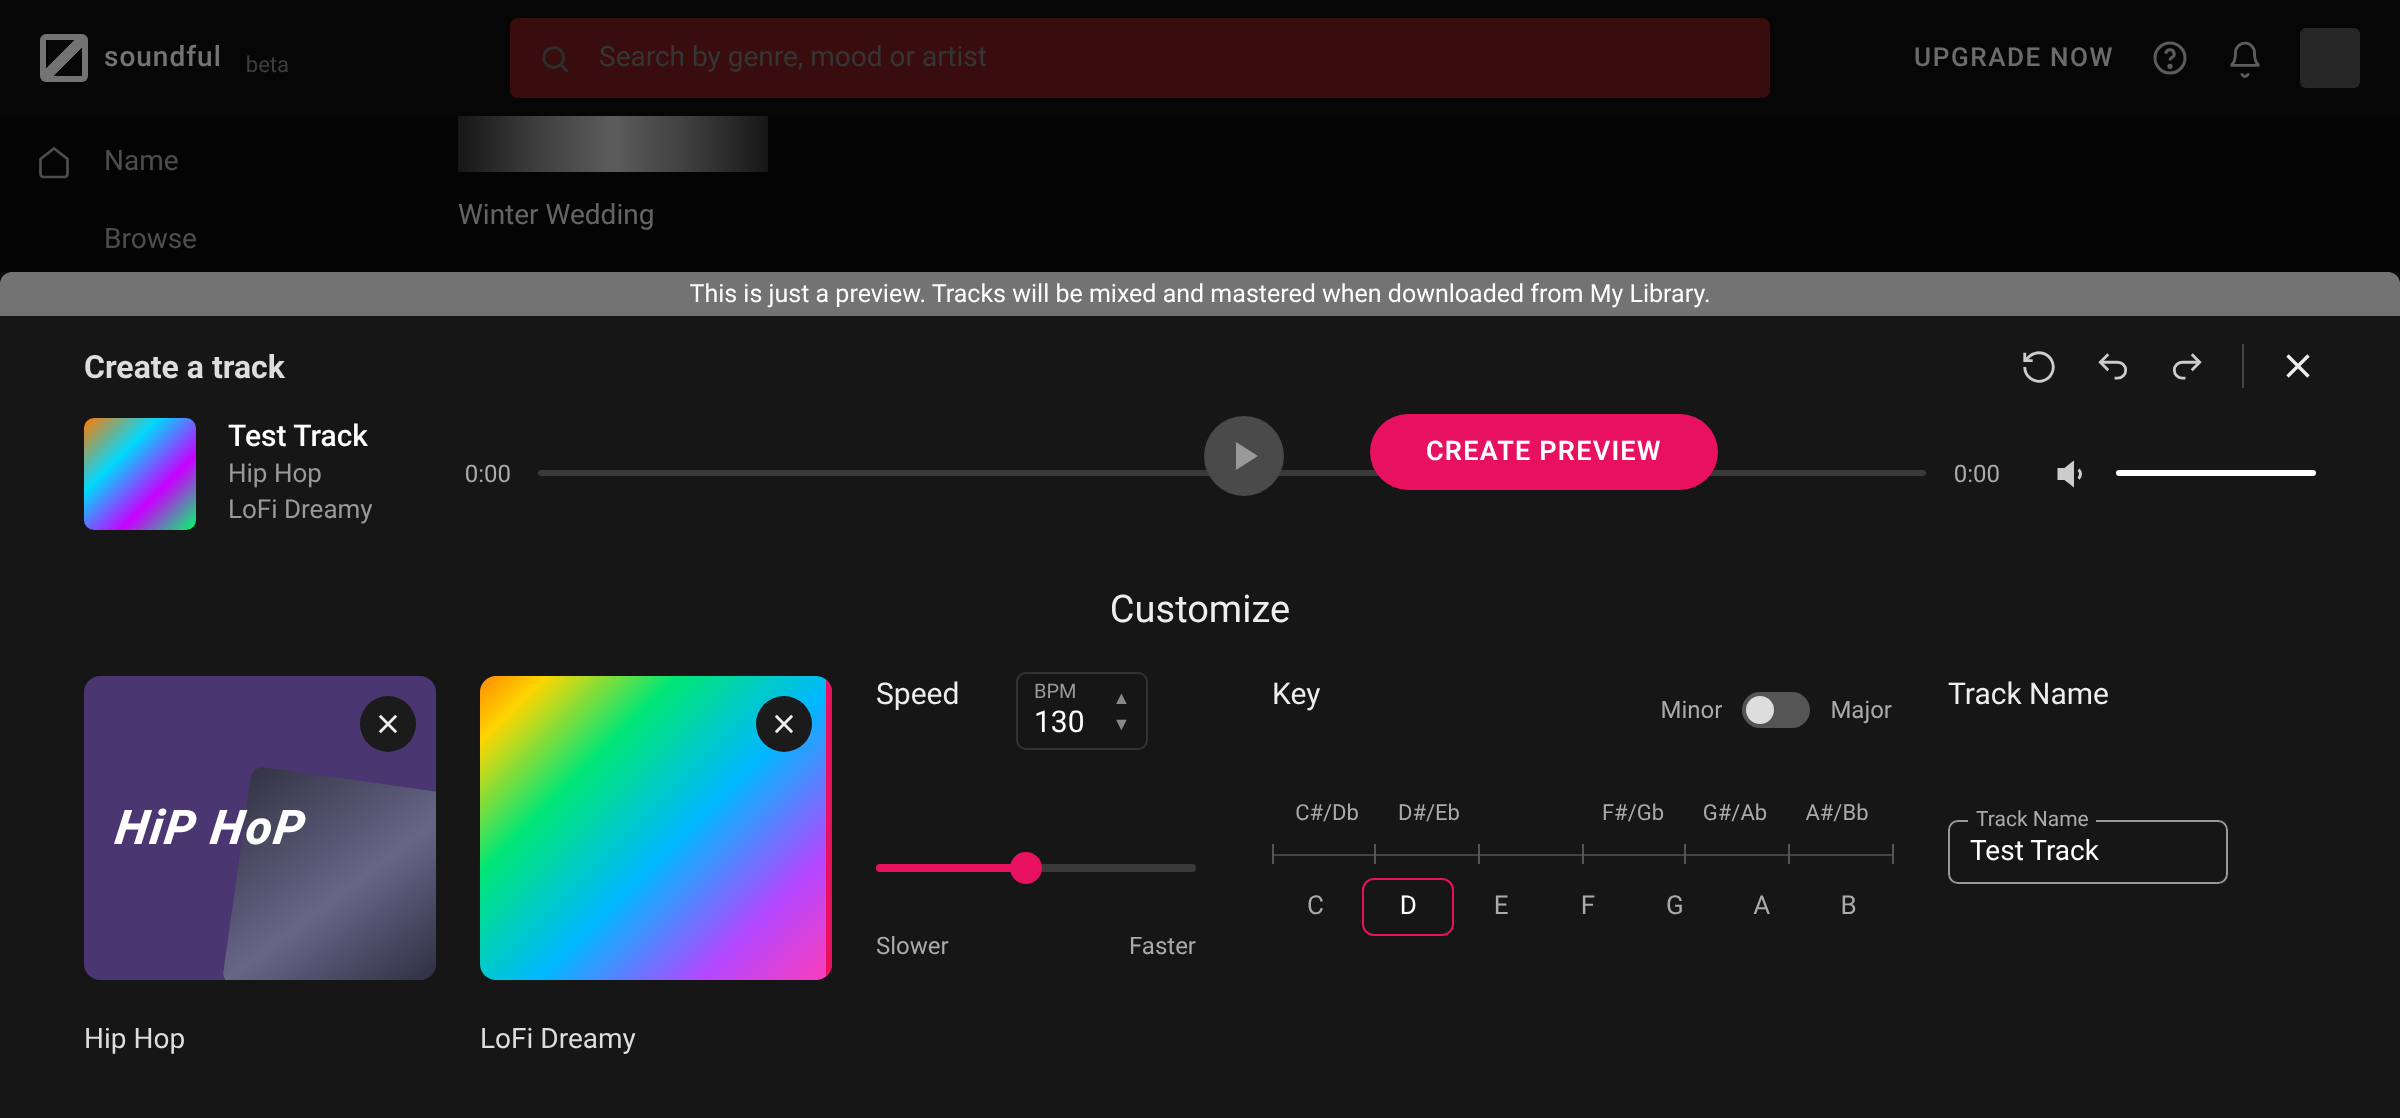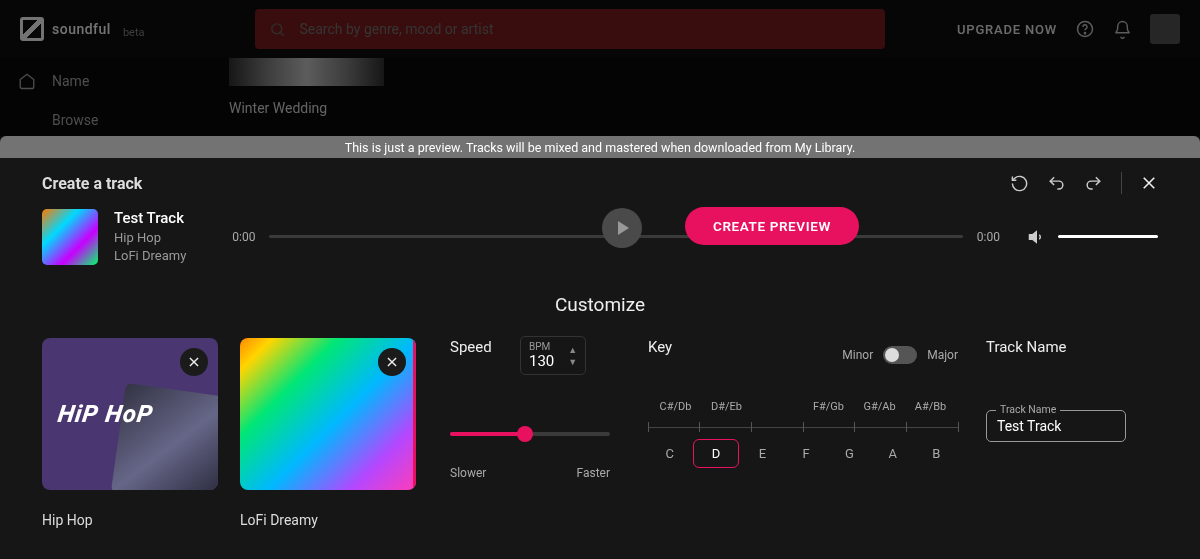--- a/index.html
+++ b/index.html
@@ -48,21 +48,21 @@
 .cards { display:flex; gap:22px; }
 .card-col { width:176px; }
 .card { position:relative; width:176px; height:152px; border-radius:8px; overflow:hidden; }
 .card-hiphop { background:#4a3670; display:flex; align-items:center; justify-content:flex-start; padding-left:16px; }
 .hiphop-text { color:#fff; font-weight:800; font-size:24px; transform:skewX(-8deg); font-style:italic; letter-spacing:1px; }
 .card-hiphop-img { position:absolute; right:-10px; bottom:-10px; width:110px; height:110px; background:linear-gradient(135deg,#334,#668,#223); border-radius:6px; transform:rotate(8deg); }
 .card-lofi { background:linear-gradient(135deg,#ff8a00 0%,#ffd500 10%,#00e676 30%,#00b8ff 55%,#b447ff 80%,#ff3db8 100%); }
 .card-close { position:absolute; top:10px; right:10px; width:28px; height:28px; border-radius:50%; background:#1b1b1b; display:flex; align-items:center; justify-content:center; color:#eee; }
 .selected-bar { position:absolute; right:-1px; top:0; bottom:0; width:4px; background:#e8115f; }
 .card-label { color:#ddd; font-size:14px; margin-top:22px; }
-.controls { flex:1; display:flex; gap:28px;margin-left:12px; }
+.controls { flex:1; display:flex; gap:28px; }
 .ctrl-block { }
 .ctrl-label { color:#eee; font-size:15px; margin-bottom:8px; }
 .speed-block { width:170px; }
 .bpm-box { position:absolute; border:1px solid #333; border-radius:5px; padding:4px 8px; display:flex; align-items:center; gap:14px; margin-left:70px; margin-top:-28px; }
 .bpm-inner { line-height:1.15; }
 .bpm-lbl { color:#999; font-size:10px; }
 .bpm-val { color:#fff; font-size:15px; }
 .bpm-arrows { display:flex; flex-direction:column; gap:2px; color:#888; font-size:9px; }
 .slider-track { position:relative; height:4px; background:#3a3a3a; border-radius:2px; margin-top:76px; width:160px; }
 .slider-fill { position:absolute; left:0; top:0; bottom:0; width:47%; background:#e8115f; border-radius:2px; }

